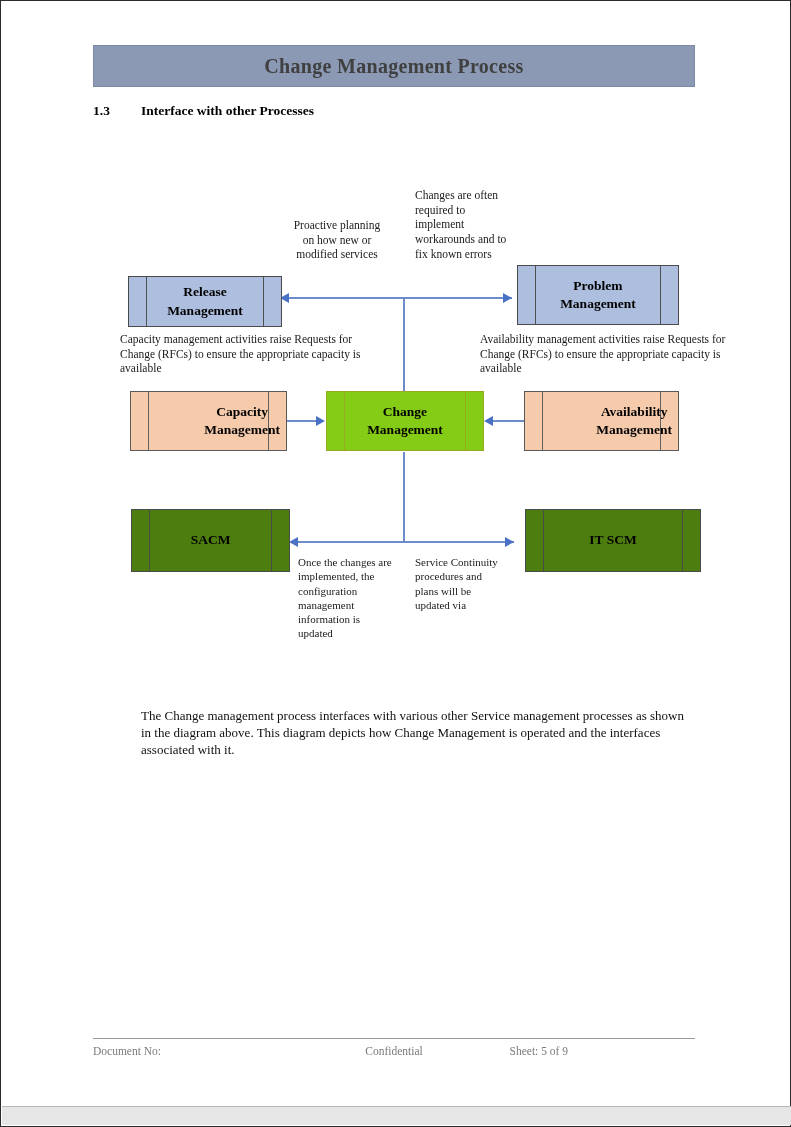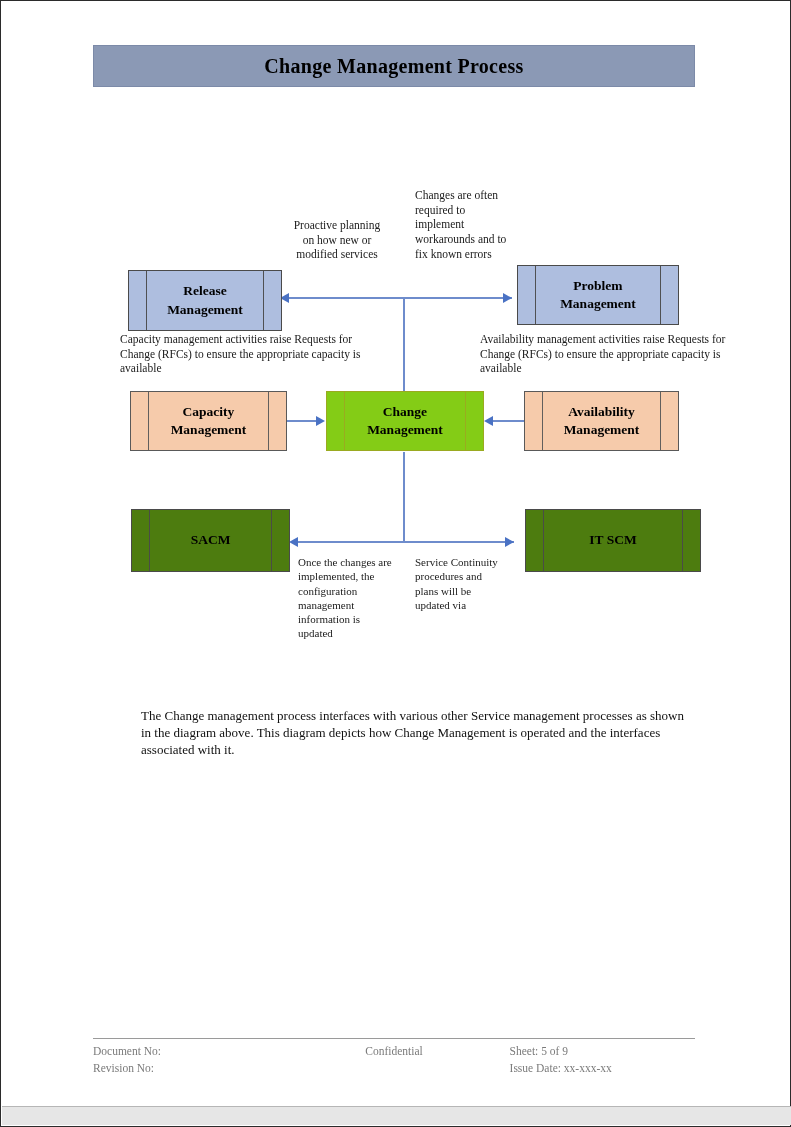--- a/index.html
+++ b/index.html
@@ -51,21 +51,21 @@
     width: 602px;
     height: 42px;
     background: #8b99b5;
     border: 1px solid #7c8aa8;
     box-sizing: border-box;
     display: flex;
     align-items: center;
     justify-content: center;
   }
   #doc-banner-title {
-    color: #000000;
+    color: #404040;
     font-size: 20px;
     font-weight: bold;
     letter-spacing: .3px;
   }
 
   
   #section-heading {
     position: absolute;
     left: 93px;
     top: 103px;
@@ -105,21 +105,21 @@
     position: absolute;
     top: 0;
     bottom: 0;
     width: 0;
     border-left: 1px solid currentColor;
     opacity: .95;
   }
   .proc-label { position: relative; z-index: 2; padding: 0 6px; }
 
   .box-blue   { background: #aebedf; border: 1px solid #4a4a4a; color: #4a4a4a; }
-  .box-peach  { background: #f6cbab; border: 1px solid #595959; color: #595959; }
+  .box-peach  { background: #f6cbab; border: 1px solid #595959; color: #595959; justify-content: flex-end; }
   .box-green  { background: #84cc16; border: 1px solid #9aaa20; color: #9aaa20; }
   .box-gray   { background: #4d7c0f; border: 1px solid #4a4a4a; color: #4a4a4a; }
   .proc-box .proc-label { color: #000; }
 
   
   .annot {
     position: absolute;
     font-size: 11.5px;
     line-height: 1.28;
     color: #1a1a1a;
@@ -182,20 +182,23 @@
 <div id="page-frame">
   <div id="page-bottom-strip"></div>
 </div>
 
 <div id="content">
 
   <div id="doc-banner">
     <span id="doc-banner-title">Change Management Process</span>
   </div>
 
+  <div id="section-heading">
+    <span id="section-number">1.3</span><span>Interface with other Processes</span>
+  </div>
 
   <div id="diagram">
 
     <div class="hline" style="left:288px; top:297px; width:224px;"></div>
     <div class="arrow arrow-left" style="left:280px; top:293px;"></div>
     <div class="arrow arrow-right" style="left:503px; top:293px;"></div>
 
     <div class="vline" style="left:403px; top:297px; height:95px;"></div>
 
     <div class="hline" style="left:287px; top:420px; width:31px;"></div>
@@ -203,21 +206,21 @@
 
     <div class="hline" style="left:492px; top:420px; width:32px;"></div>
     <div class="arrow arrow-left" style="left:484px; top:416px;"></div>
 
     <div class="vline" style="left:403px; top:452px; height:90px;"></div>
 
     <div class="hline" style="left:297px; top:541px; width:217px;"></div>
     <div class="arrow arrow-left" style="left:289px; top:537px;"></div>
     <div class="arrow arrow-right" style="left:505px; top:537px;"></div>
 
-    <div class="proc-box box-blue" style="left:128px; top:270px; width:154px; height:61px;">
+    <div class="proc-box box-blue" style="left:128px; top:276px; width:154px; height:51px;">
       <span class="inner-bar-l" style="left:17px;"></span>
       <span class="inner-bar-r" style="right:17px;"></span>
       <span class="proc-label">
         <span>Release</span><br>
         <span>Management</span>
       </span>
     </div>
 
     <div class="proc-box box-blue" style="left:517px; top:265px; width:162px; height:60px;">
       <span class="inner-bar-l" style="left:17px;"></span>
@@ -286,20 +289,15 @@
   </div>
 
   <div id="body-paragraph">The Change management process interfaces with various other Service management processes as shown in the diagram above. This diagram depicts how Change Management is operated and the interfaces associated with it.</div>
 
   <div id="footer">
     <div class="footer-row">
       <span class="footer-left">Document No:</span>
       <span class="footer-center">Confidential</span>
       <span class="footer-right">Sheet: 5 of 9</span>
     </div>
-    <div class="footer-row">
-      <span class="footer-left">Revision No:</span>
-      <span class="footer-center"></span>
-      <span class="footer-right">Issue Date: xx-xxx-xx</span>
-    </div>
   </div>
 
 </div>
 
 </body></html>

